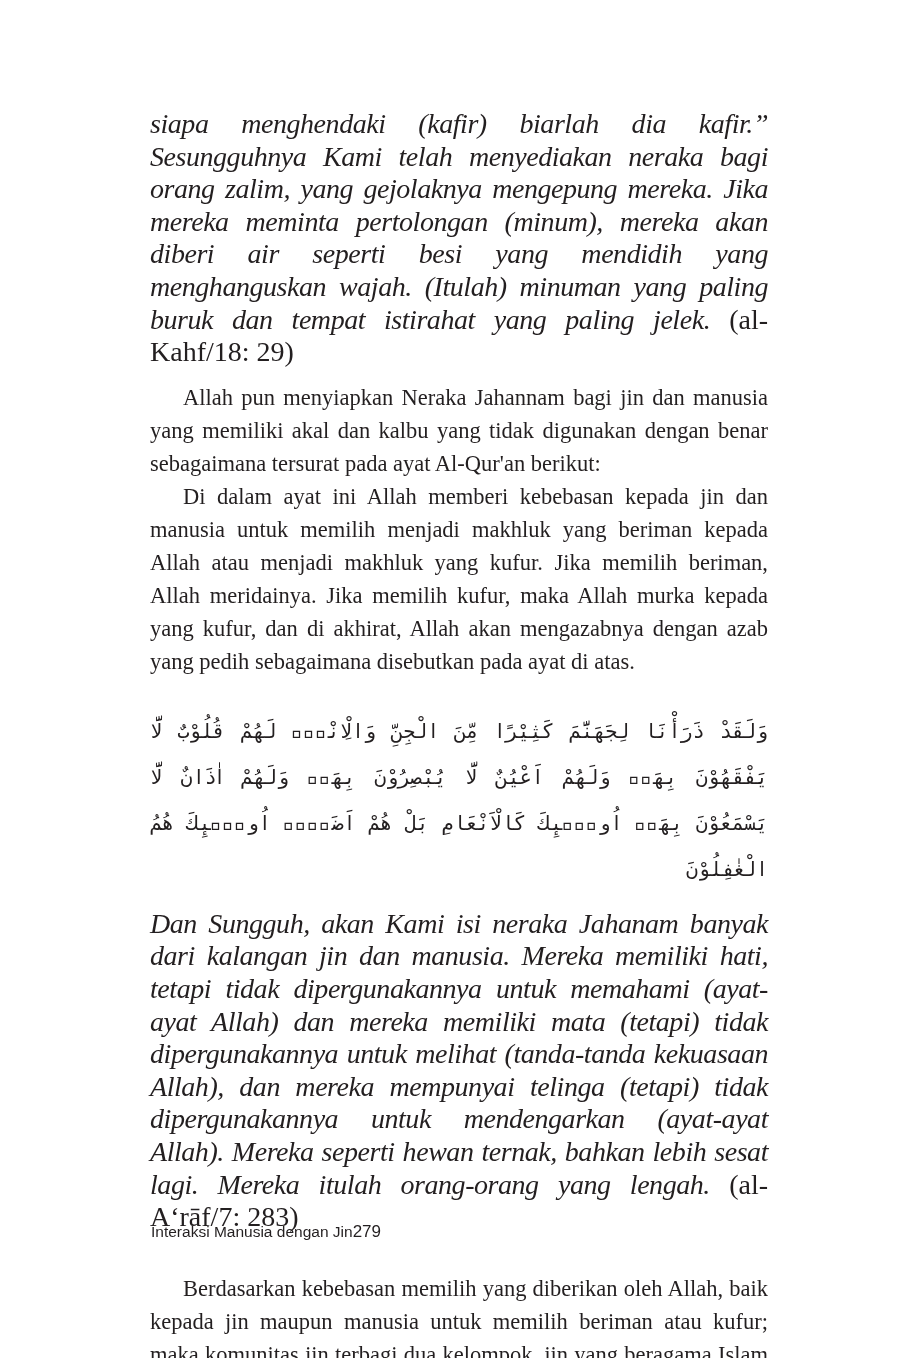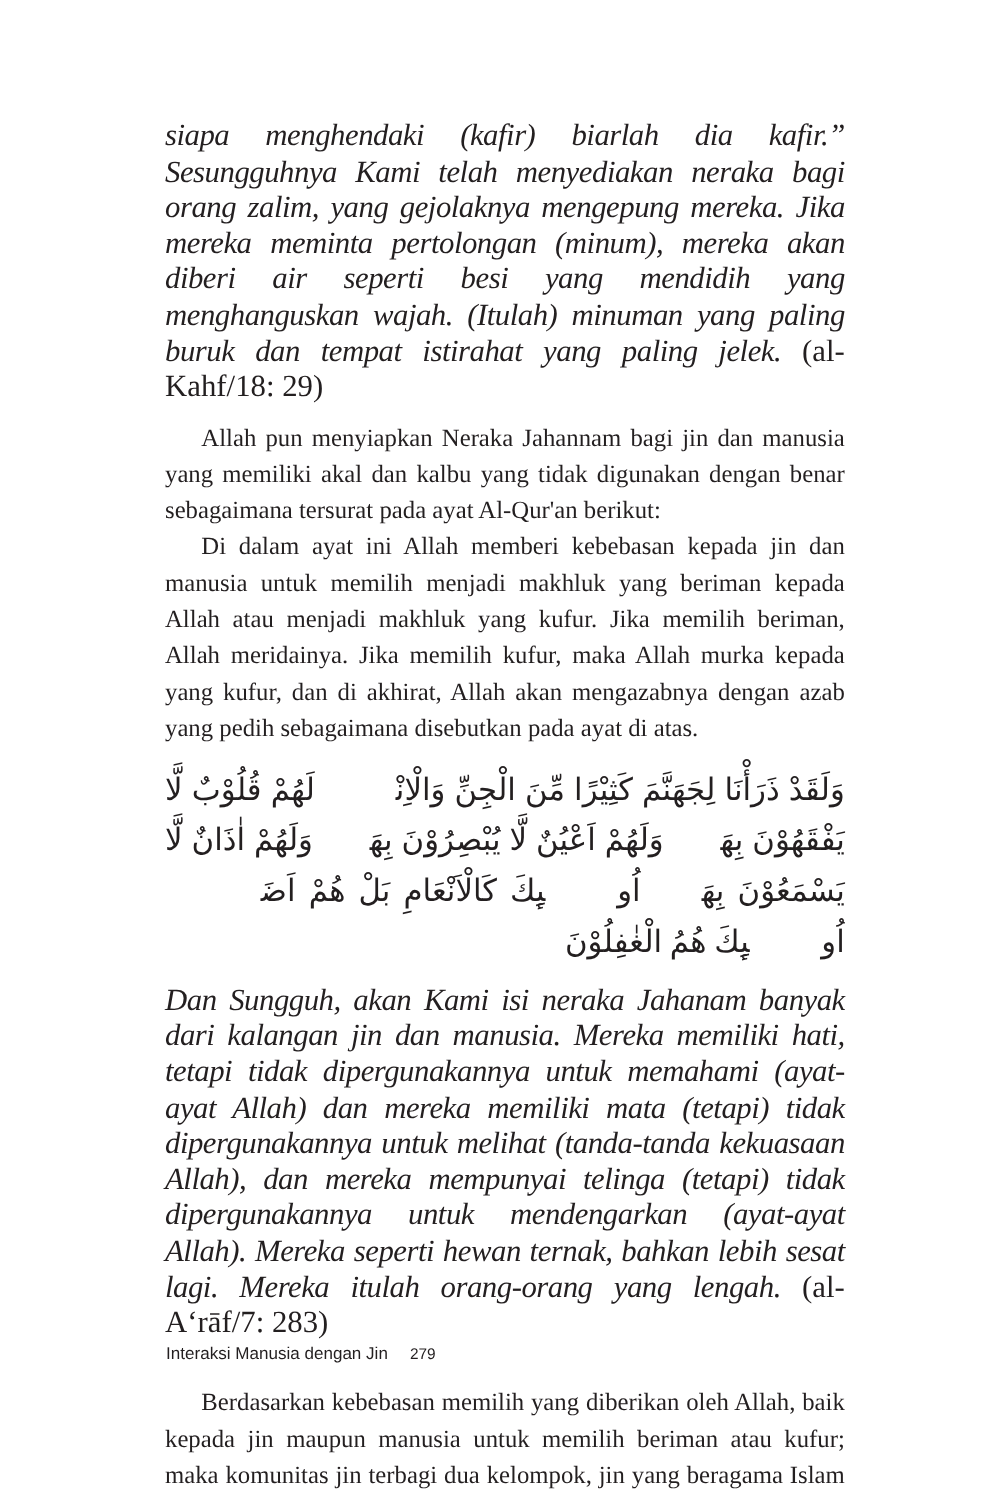--- a/index.html
+++ b/index.html
@@ -37,46 +37,45 @@
     font-size: 22.5px;
     line-height: 33px;
     text-align: justify;
     text-indent: 33px;
     margin: 0;
   }
   .gap-sm { height: 12px; }
   .arabic {
     direction: rtl;
     text-align: justify;
-    font-family: Liberation Serif, serif;
-    font-size: 28px;
+    font-family: Liberation Mono, monospace;
+    font-size: 20px;
     line-height: 46px;
-    margin: 18px 0 14px 0;
+    margin: 32px 0 14px 0;
     color: #231f20;
   }
   .heading {
     font-size: 22.5px;
     line-height: 33px;
     margin: 0;
   }
   .footer {
     position: absolute;
     top: 1222px;
     left: 151px;
     width: 616px;
     display: flex;
     justify-content: flex-start;
     align-items: baseline;
     font-family: Liberation Sans, sans-serif;
     font-size: 15.5px;
     color: #231f20;
   }
   .footer .folio {
-    font-size: 14px;
-    margin-left: 20px;
+    font-size: 17px;
   }
 </style>
 </head>
 <body>
 
 <div class="page">
 
   <div class="quote-it">
     <span>siapa menghendaki (kafir) biarlah dia kafir.” Sesungguhnya Kami telah menyediakan neraka bagi orang zalim, yang gejolaknya mengepung mereka. Jika mereka meminta pertolongan (minum), mereka akan diberi air seperti besi yang mendidih yang menghanguskan wajah. (Itulah) minuman yang paling buruk dan tempat istirahat yang paling jelek.</span>
     <span class="ref">(al-Kahf/18: 29)</span>

